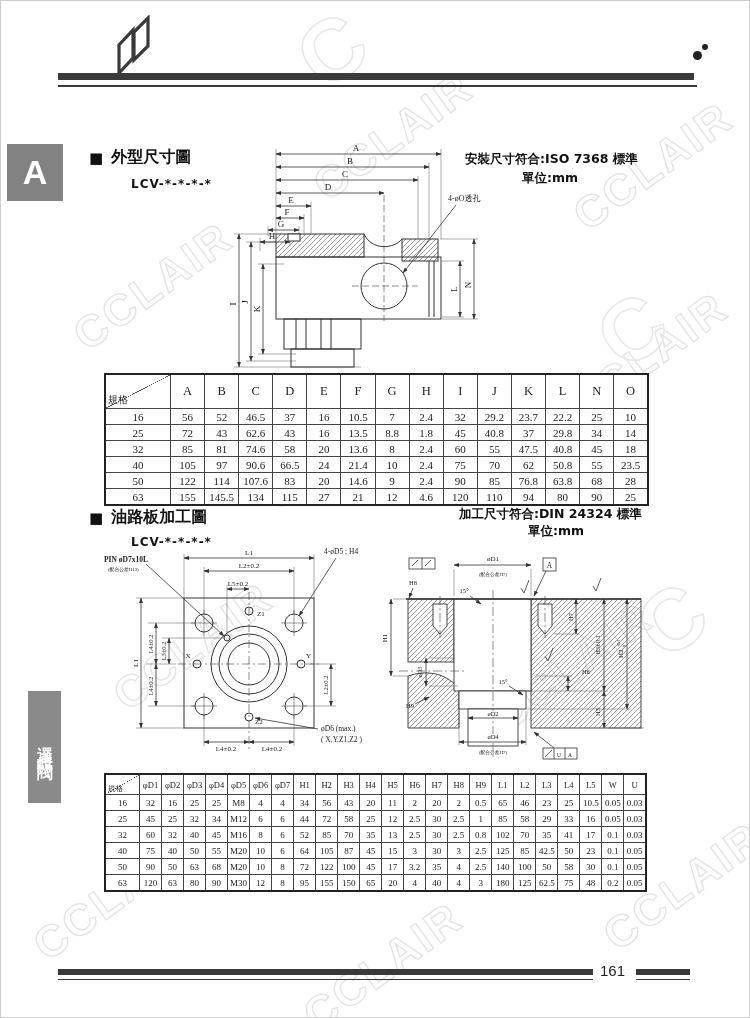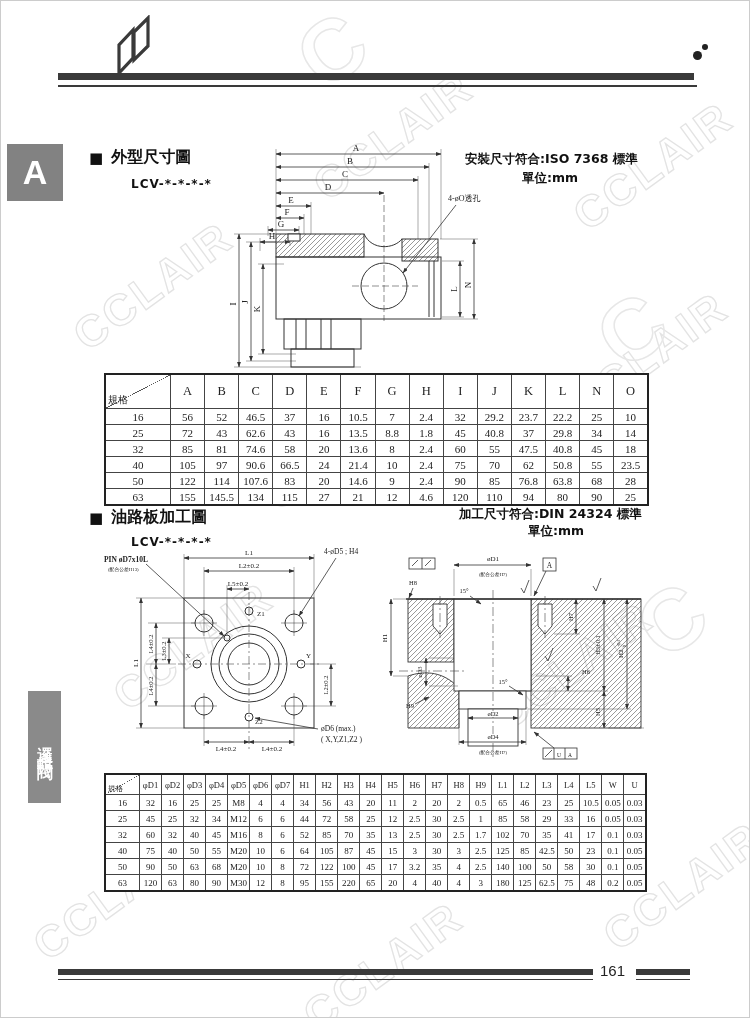--- a/index.html
+++ b/index.html
@@ -596,21 +596,21 @@
         <td>8</td>
         <td>6</td>
         <td>52</td>
         <td>85</td>
         <td>70</td>
         <td>35</td>
         <td>13</td>
         <td>2.5</td>
         <td>30</td>
         <td>2.5</td>
-        <td>1.7</td>
+        <td>0.8</td>
         <td>102</td>
         <td>70</td>
         <td>35</td>
         <td>41</td>
         <td>17</td>
         <td>0.1</td>
         <td>0.03</td>
       </tr>
       <tr>
         <td>40</td>
@@ -668,21 +668,21 @@
         <td>63</td>
         <td>120</td>
         <td>63</td>
         <td>80</td>
         <td>90</td>
         <td>M30</td>
         <td>12</td>
         <td>8</td>
         <td>95</td>
         <td>155</td>
-        <td>220</td>
+        <td>150</td>
         <td>65</td>
         <td>20</td>
         <td>4</td>
         <td>40</td>
         <td>4</td>
         <td>3</td>
         <td>180</td>
         <td>125</td>
         <td>62.5</td>
         <td>75</td>

